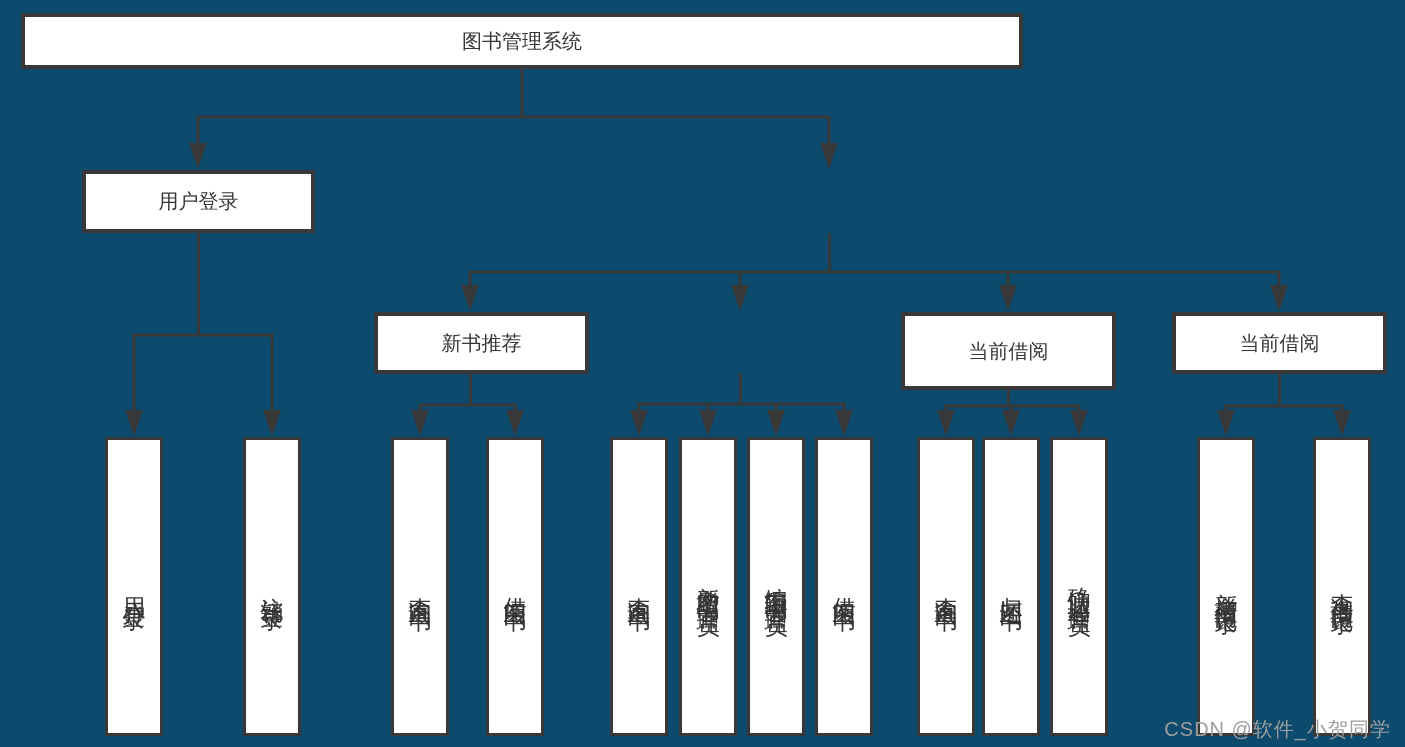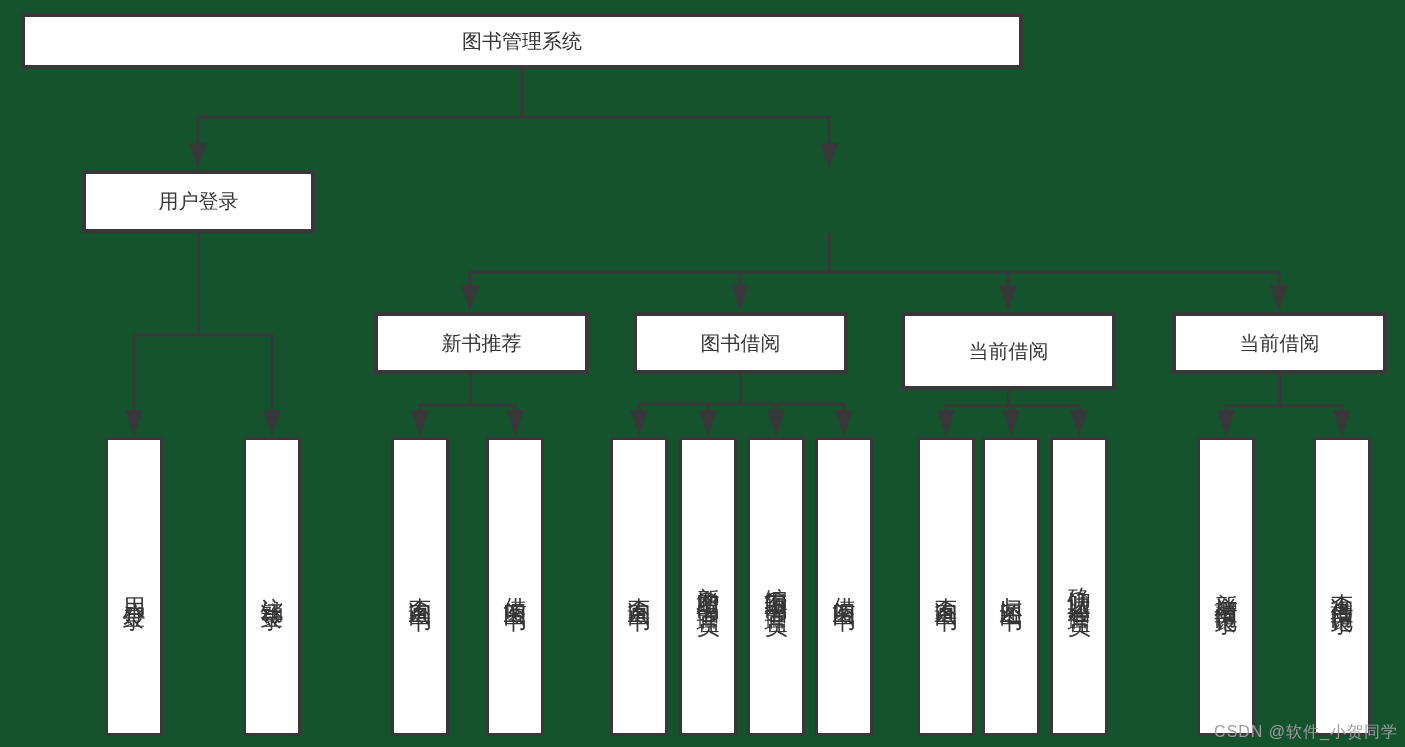--- a/index.html
+++ b/index.html
@@ -5,21 +5,21 @@
   html, body {
     margin: 0;
     padding: 0;
     background: #ffffff;
     font-family: "Liberation Sans", "DejaVu Sans", sans-serif;
   }
   .stage {
     position: relative;
     width: 1405px;
     height: 747px;
-    background: #14532d;
+    background: #0c4a6e;
     overflow: hidden;
   }
   .wires {
     position: absolute;
     left: 0; top: 0;
     width: 1405px;
     height: 747px;
     z-index: 1;
   }
   .box {
@@ -39,23 +39,23 @@
     border-width: 3px;
     writing-mode: vertical-rl;
     text-orientation: mixed;
     font-size: 23px;
     letter-spacing: 4px;
     white-space: normal;
     line-height: 1;
   }
   .watermark {
     position: absolute;
-    right: 7px;
+    right: 14px;
     bottom: 4px;
-    font-size: 16px;
+    font-size: 20px;
     color: #9e9e9e;
     letter-spacing: 1px;
     z-index: 3;
     margin-top: 15px;
   }
 </style>
 </head>
 <body>
 
 <div class="stage">
@@ -101,21 +101,20 @@
       <polygon points="1217,410 1235,410 1226,436"></polygon>
       <polygon points="1333,410 1351,410 1342,436"></polygon>
     </g>
   </svg>
 
   <div class="box" style="left:21px;top:13px;width:1002px;height:56px">图书管理系统</div>
 
   <div class="box" style="left:82px;top:170px;width:233px;height:63px">用户登录</div>
 
   <div class="box" style="left:374px;top:312px;width:215px;height:62px">新书推荐</div>
-  <div class="box" style="left:633px;top:312px;width:215px;height:62px">图书借阅</div>
   <div class="box" style="left:901px;top:312px;width:215px;height:78px">当前借阅</div>
   <div class="box" style="left:1172px;top:312px;width:215px;height:62px">当前借阅</div>
 
   <div class="box leaf" style="left:105px;top:437px;width:58px;height:299px">用户登录</div>
   <div class="box leaf" style="left:243px;top:437px;width:58px;height:299px">注销登录</div>
 
   <div class="box leaf" style="left:391px;top:437px;width:58px;height:299px">查询图书</div>
   <div class="box leaf" style="left:486px;top:437px;width:58px;height:299px">借阅图书</div>
 
   <div class="box leaf" style="left:610px;top:437px;width:58px;height:299px">查询图书</div>

